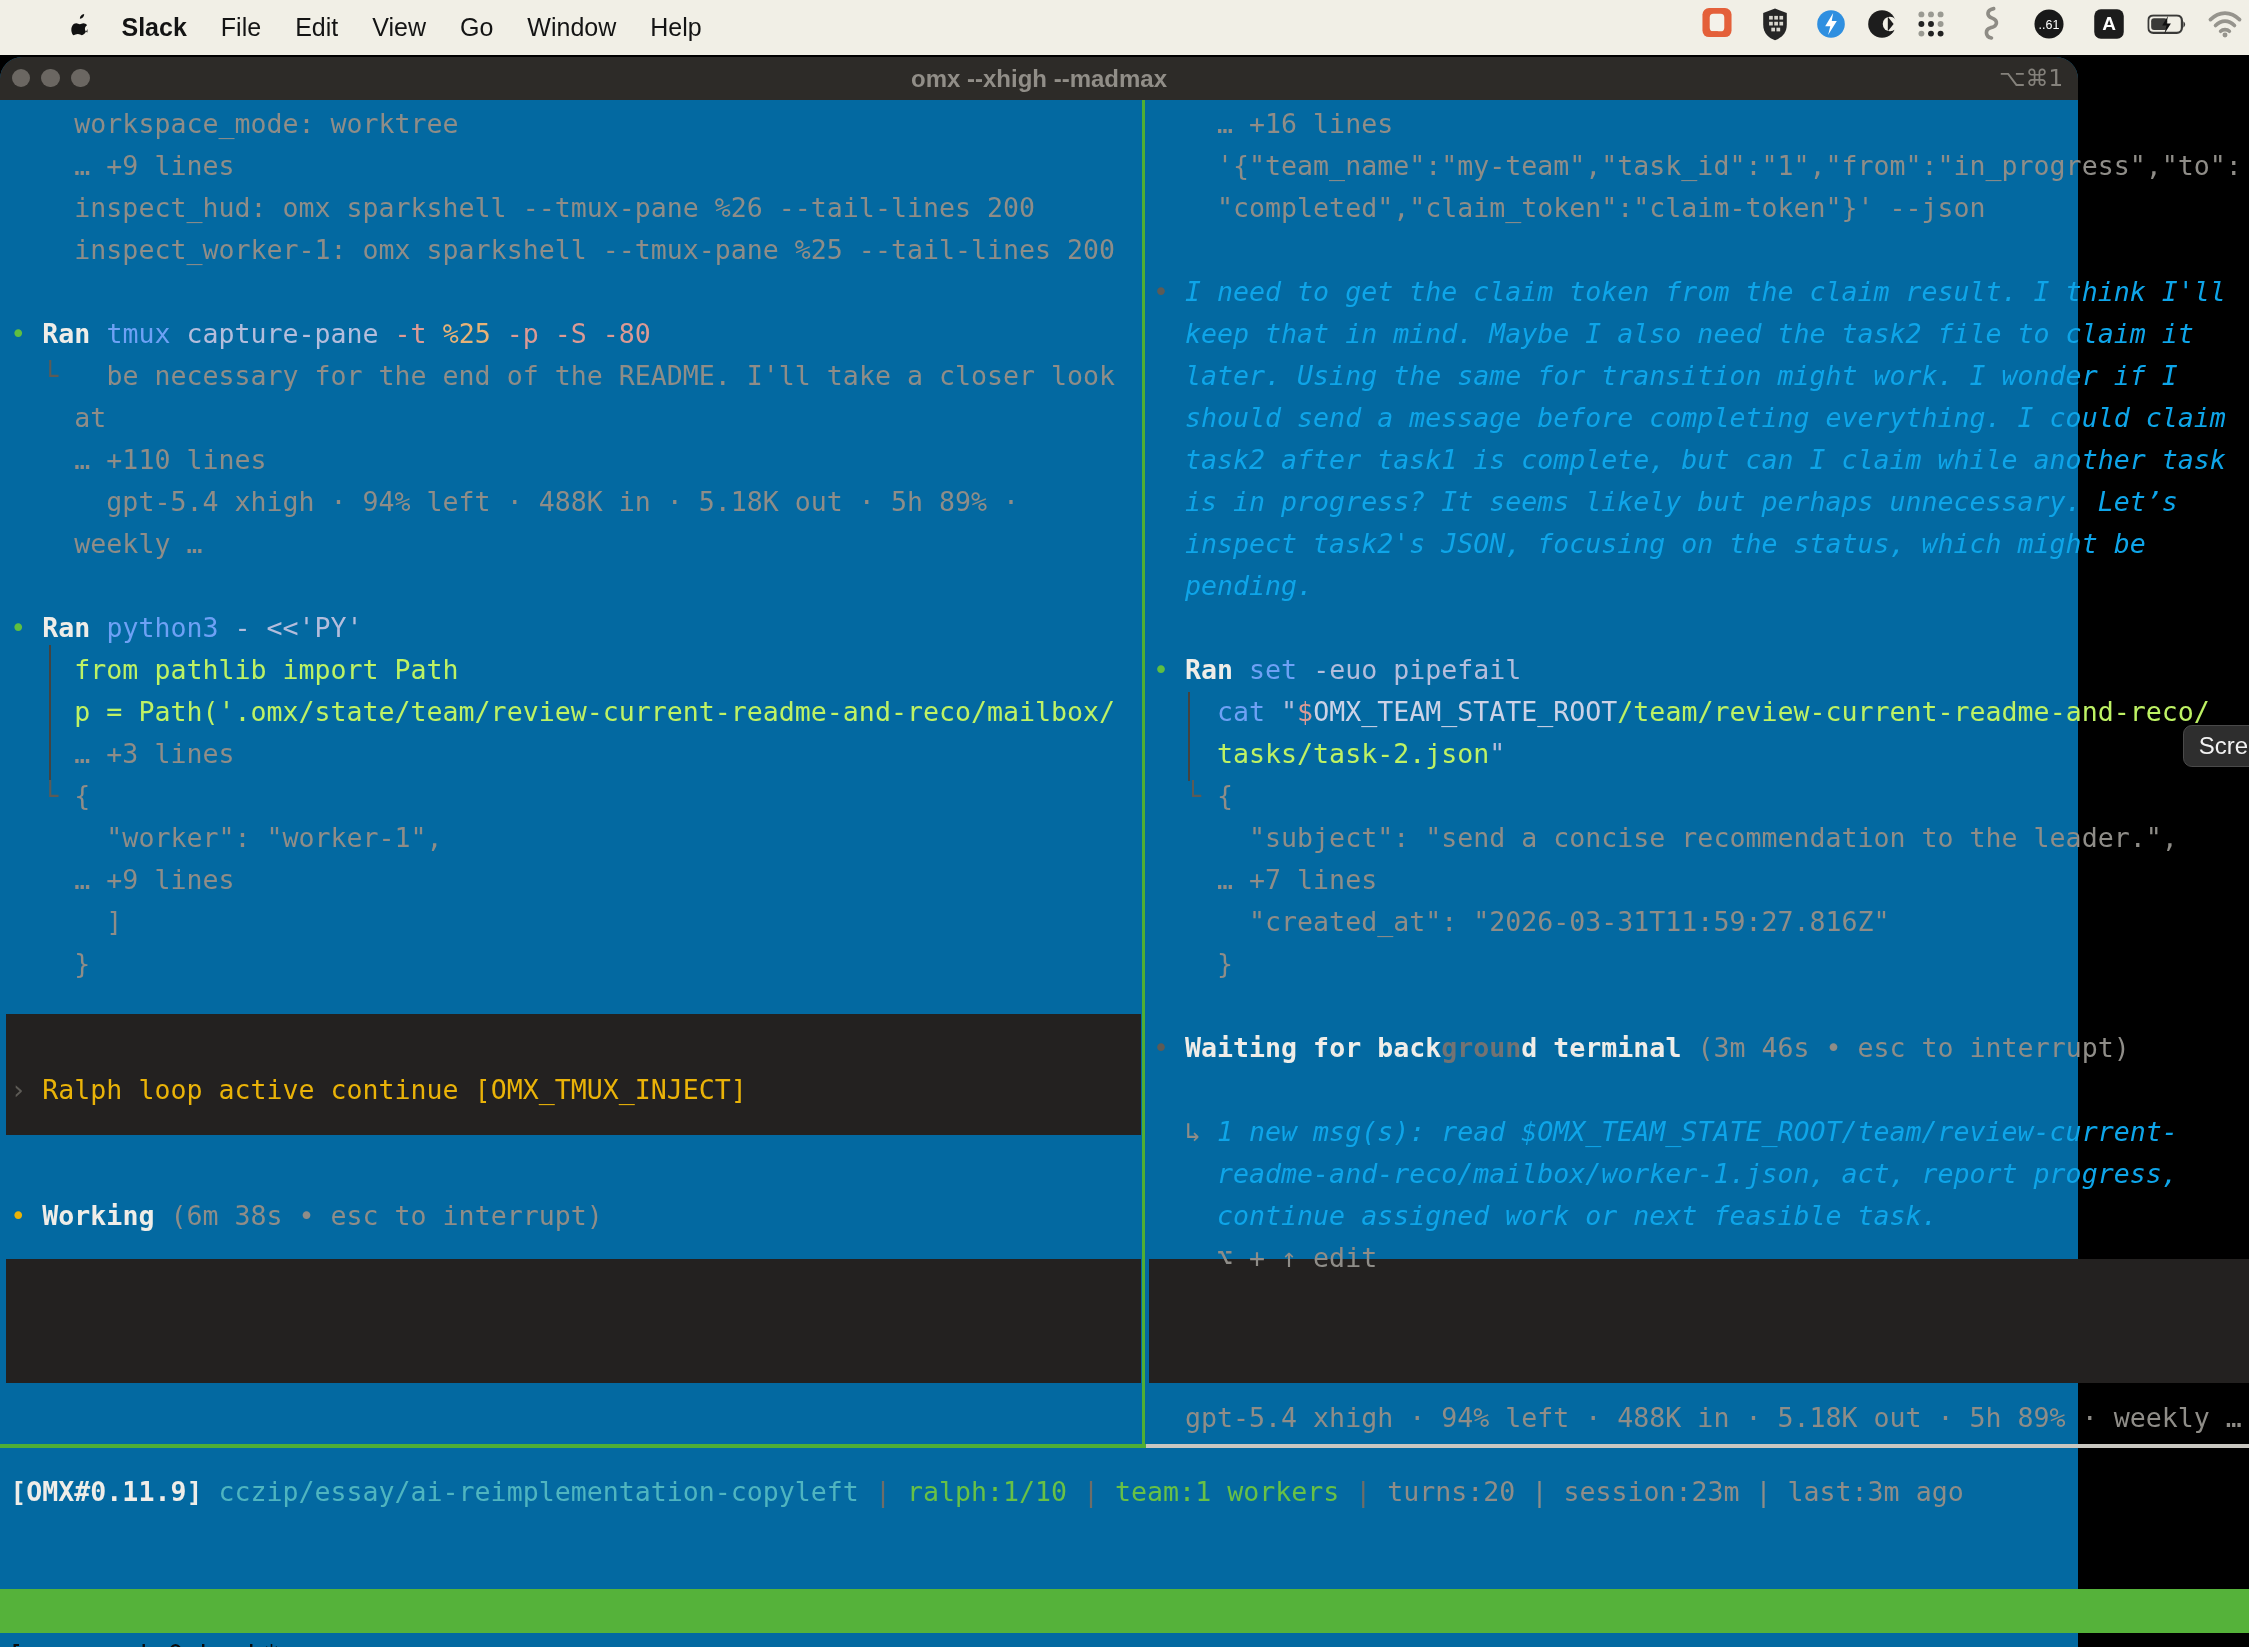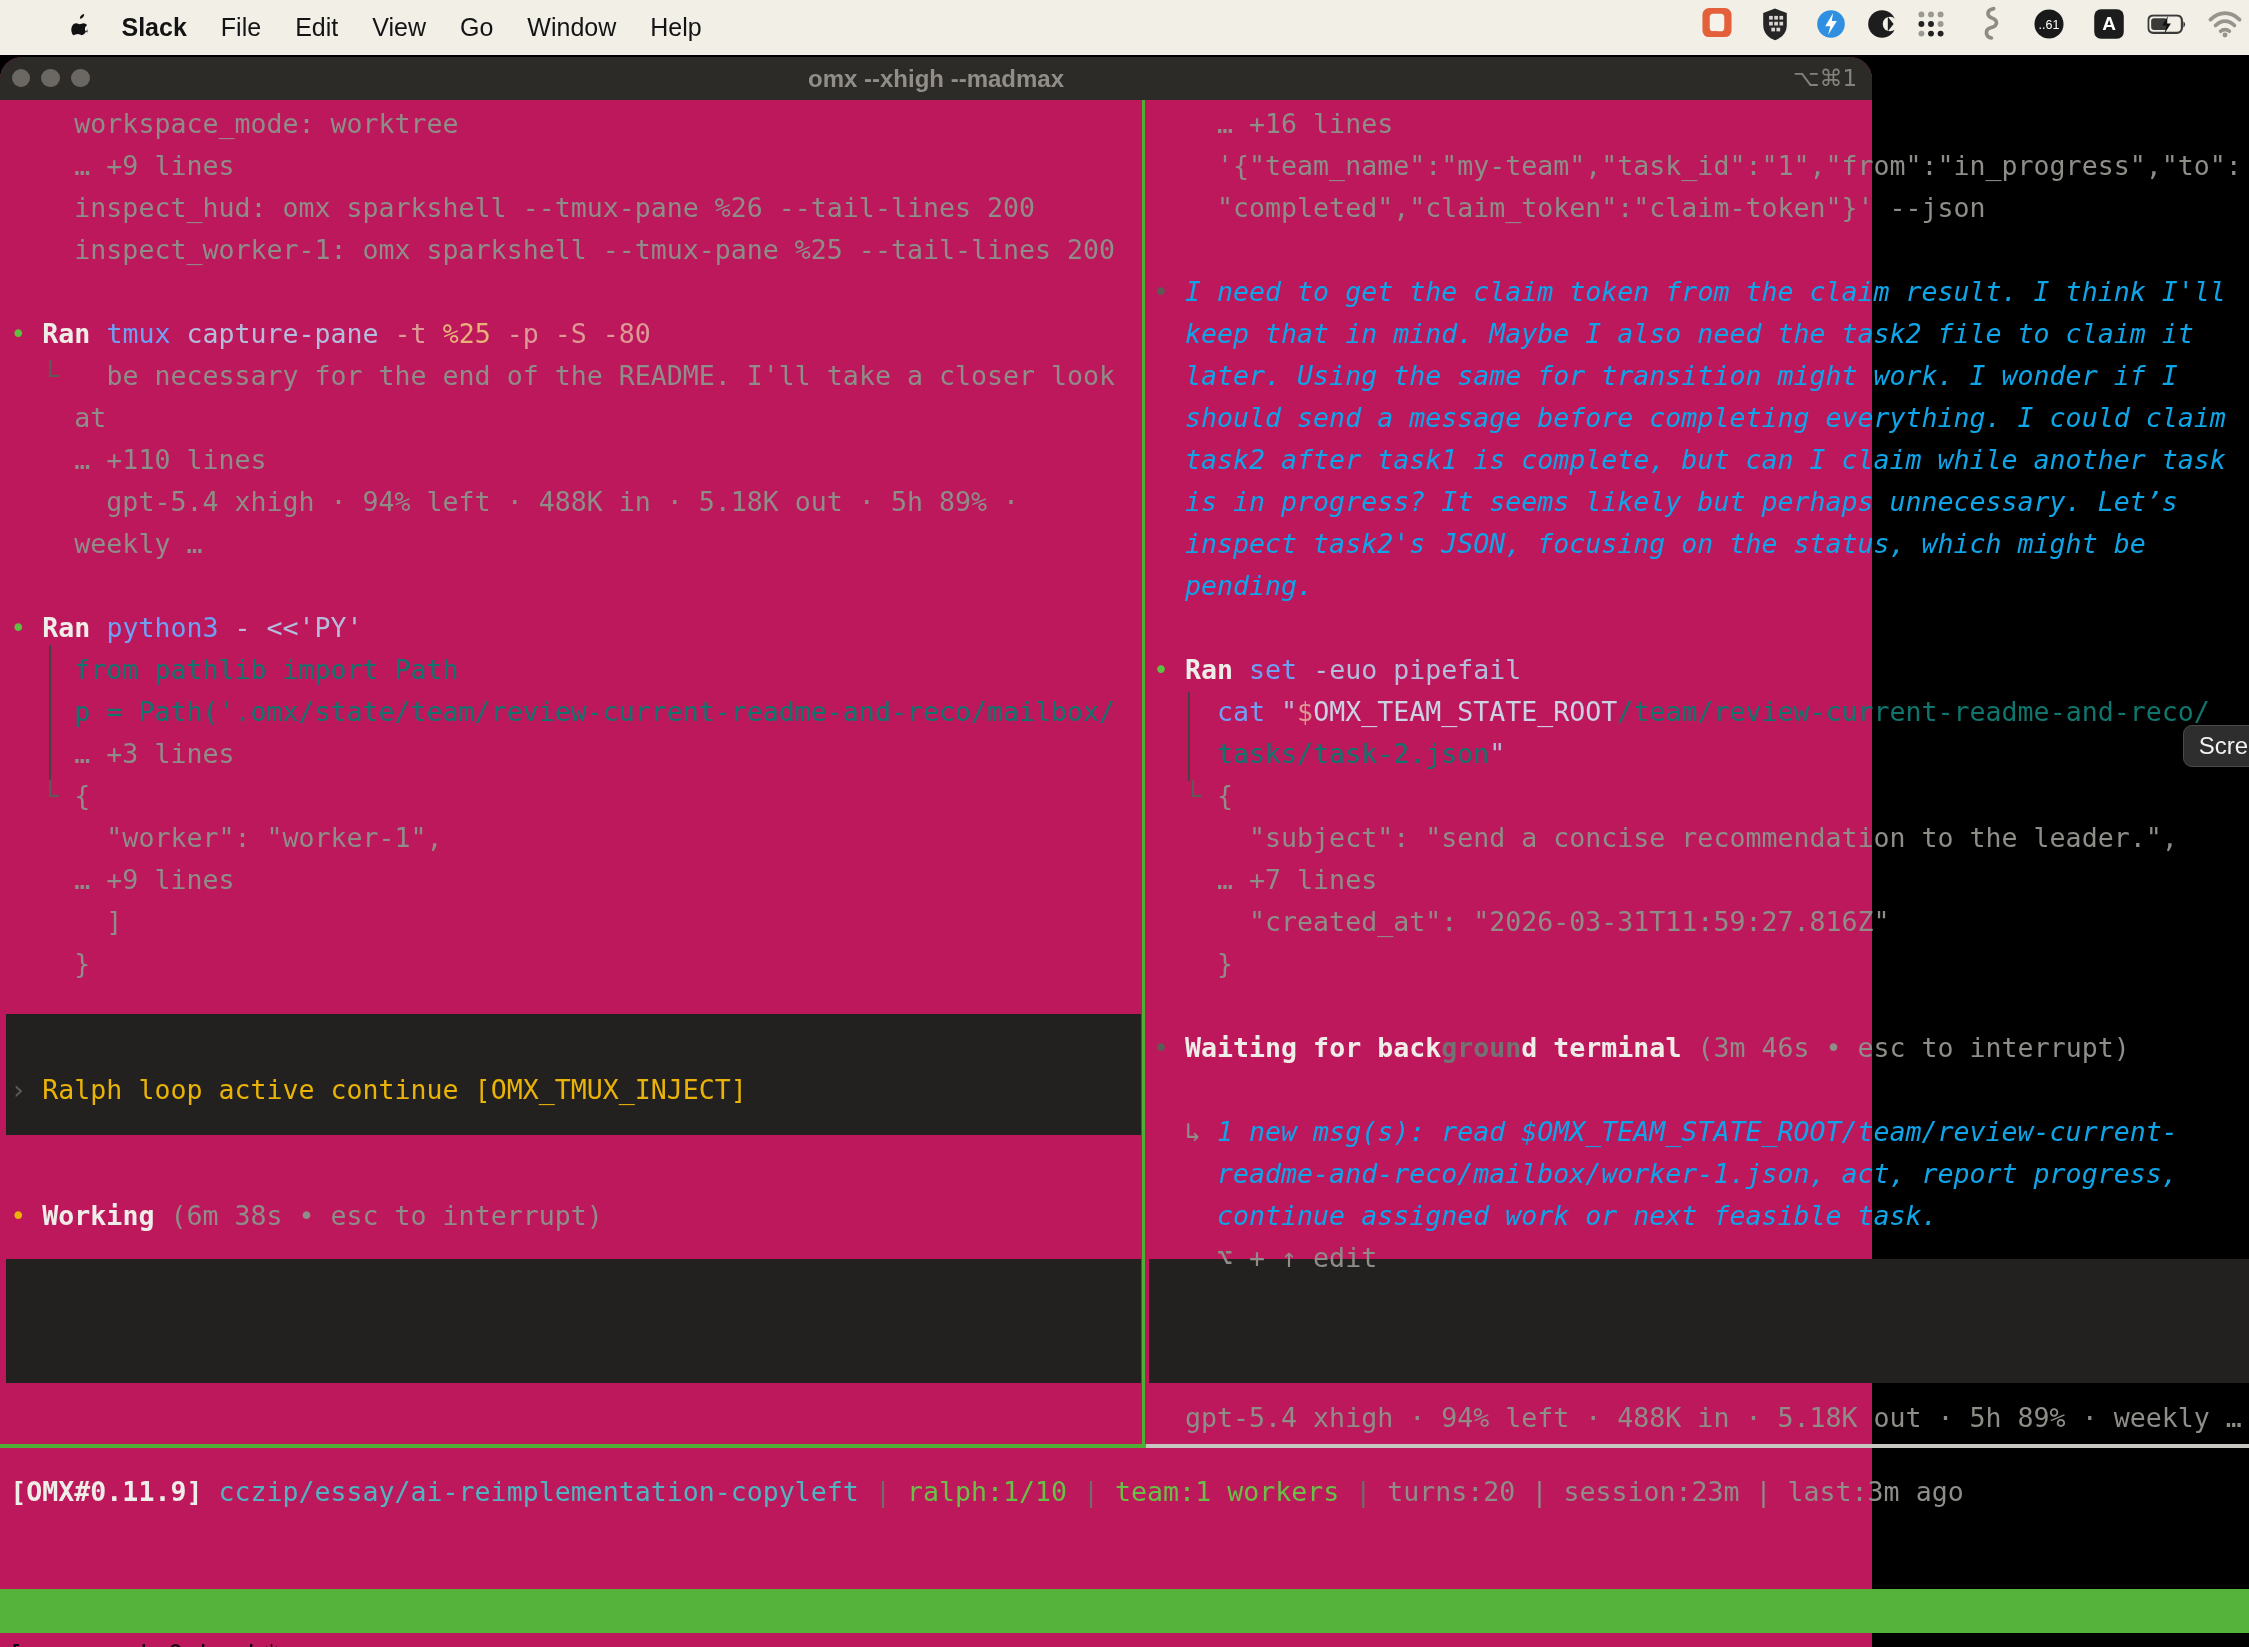--- a/index.html
+++ b/index.html
@@ -8,21 +8,21 @@
   
   #menubar{position:absolute;left:0;top:0;width:2250px;height:55px;background:#f1efe6;
            display:flex;align-items:center;font-family:"Liberation Sans","DejaVu Sans",sans-serif;
            font-size:25px;color:#141414;padding-left:39px;}
   #menubar .mitem{margin-right:34px;white-space:nowrap;}
   #menubar .app{font-weight:bold;}
   #apple-logo{margin-left:31px;margin-right:29.5px;display:inline-flex;}
   .statusicons{position:absolute;top:0;height:55px;right:0;left:1690px;}
   .sic{position:absolute;top:27px;transform:translate(-50%,-50%);}
   
-  #window{position:absolute;left:0;top:57px;width:1872px;height:1591px;background:#be185d;
+  #window{position:absolute;left:0;top:57px;width:2078px;height:1591px;background:#0369a1;
           border-radius:22px 22px 0 0;overflow:hidden;}
   #titlebar{position:absolute;left:0;top:0;width:100%;height:43px;background:#2d2b28;}
   .tlight{position:absolute;top:11.8px;width:18.5px;height:18.5px;border-radius:50%;background:#6b6762;}
   #title-text{position:absolute;left:0;right:0;top:0;height:43px;line-height:43px;text-align:center;
               color:#918e88;font-weight:bold;font-size:24px;
               font-family:"Liberation Sans","DejaVu Sans",sans-serif;}
   #title-shortcut{position:absolute;right:14.8px;top:0;height:43px;line-height:43px;color:#85827c;
                   font-size:23px;font-family:"DejaVu Sans","DejaVu Sans Mono",sans-serif;}
   
   .band{position:absolute;background:#232120;}
@@ -34,21 +34,21 @@
   .s-lt{color:#eab308}
   .s-white{color:#efede8;font-weight:bold}
   .s-wreg{color:#e9e7e2}
   .s-shim{color:#737373;font-weight:bold}
   .s-bullet{color:#5fbf41}
   .s-blue{color:#6ea1f5}
   .s-lav{color:#b4bddc}
   .s-lavb{color:#ccd2e6}
   .s-pink{color:#dc9a94}
   .s-orange{color:#e6b277}
-  .s-code{color:#0f766e}
+  .s-code{color:#bef264}
   .s-think{color:#0ea5e9;font-style:italic}
   .s-teal{color:#4fb5c0}
   .s-green{color:#68c146}
   .s-sep{color:#6f6d68}
   .s-cursor{color:#8f8d88;outline:2.2px solid #a8a6a0;outline-offset:-1.5px;}
   .guide{position:absolute;width:1.5px;background:#45433f;}
   #vdivider{position:absolute;left:1142px;top:100px;width:3px;height:1346px;background:#4fae35;}
   #hborder-left{position:absolute;left:0;top:1444px;width:1146px;height:3.7px;background:#4fae35;}
   #hborder-right{position:absolute;left:1146px;top:1444px;width:1104px;height:3.7px;background:#c9c7c1;}
   #tmuxbar{position:absolute;left:0;top:1589px;width:2250px;height:44px;background:#55b23a;

